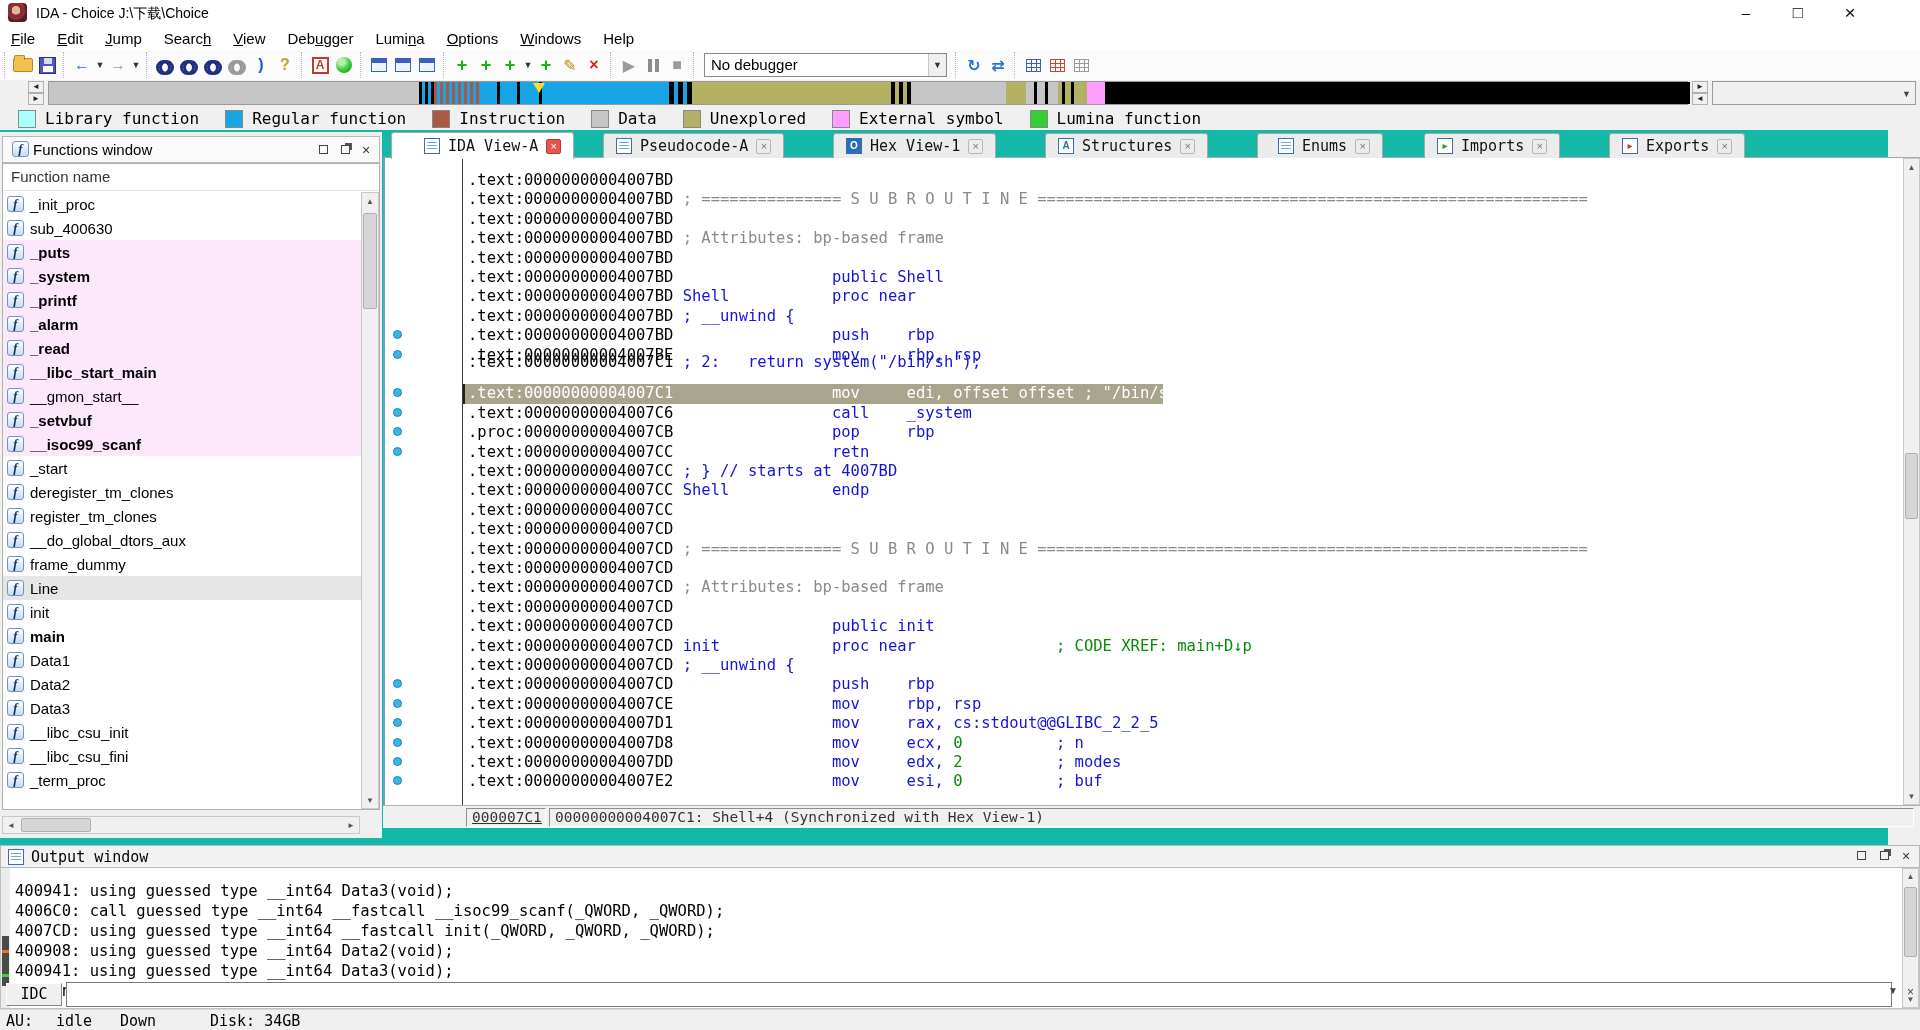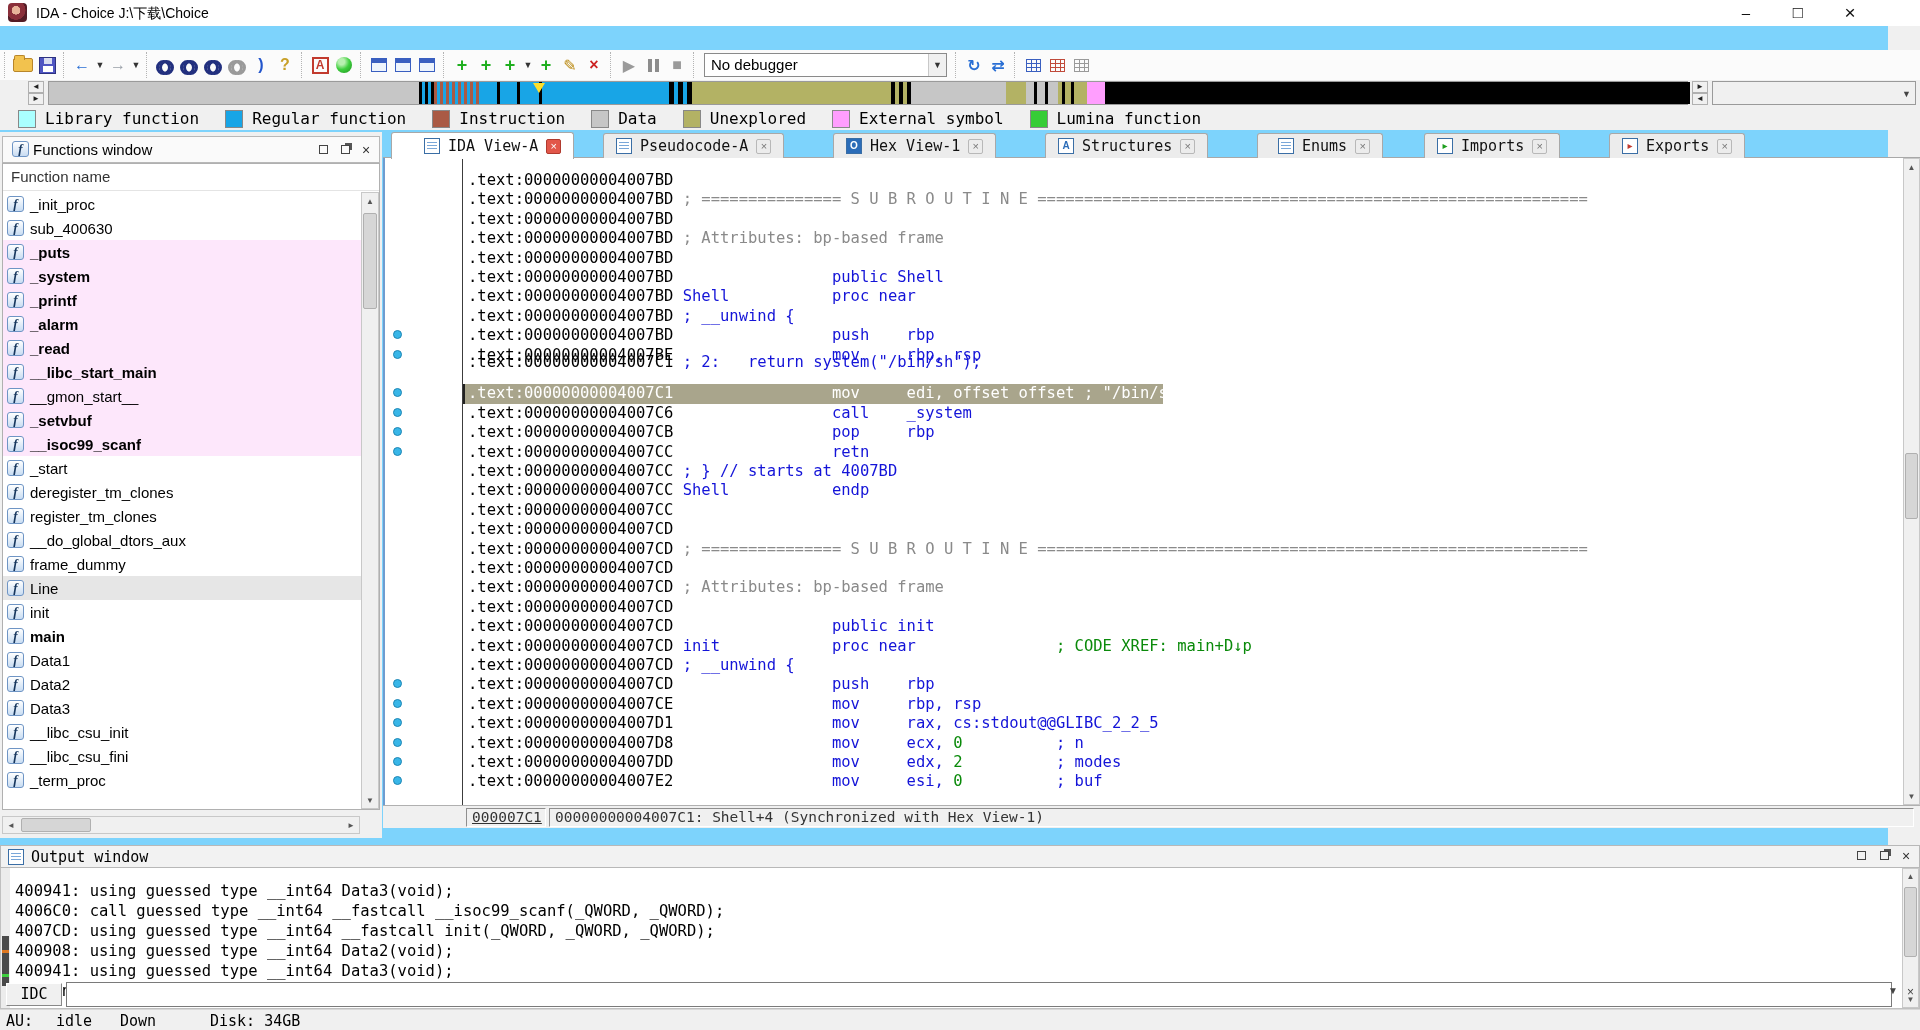--- a/index.html
+++ b/index.html
@@ -3,21 +3,21 @@
 <meta charset="utf-8">
 <style>
   * { box-sizing: border-box; }
   html,body { margin:0; padding:0; }
   body {
     width:1920px; height:1030px; overflow:hidden;
     background:#f0f0f0;
     font-family:"Liberation Sans","DejaVu Sans",sans-serif;
     -webkit-font-smoothing:antialiased;
   }
-  #root { position:relative; width:1888px; height:1030px; background:#7dd3fc; }
+  #root { position:relative; width:1888px; height:1030px; background:#14b8a6; }
   .abs { position:absolute; }
 
   
   .titlebar { position:absolute; left:0; top:0; width:1920px; height:26px; background:#ffffff; }
   .app-icon { position:absolute; left:8px; top:3px; width:19px; height:19px; border-radius:4px;
     background: radial-gradient(circle at 42% 38%, #e8b49a 0 26%, #8a2f3a 28% 58%, #541c26 60%); }
   .title-text { position:absolute; left:36px; top:5px; font-size:14px; color:#000; }
   .winbtn { position:absolute; top:2px; width:40px; height:22px; text-align:center; font-size:15px; color:#111; line-height:22px; }
 
   
@@ -150,20 +150,32 @@
 <div id="root">
 
   <div class="titlebar">
     <div class="app-icon"></div>
     <div class="title-text">IDA - Choice J:\下载\Choice</div>
     <div class="winbtn" style="left:1726px;">–</div>
     <div class="winbtn" style="left:1778px;font-size:17px;">□</div>
     <div class="winbtn" style="left:1830px;font-size:19px;">×</div>
   </div>
 
+  <div class="menubar" id="menubar">
+      <div class="menu-item"><u>F</u>ile</div>
+      <div class="menu-item"><u>E</u>dit</div>
+      <div class="menu-item"><u>J</u>ump</div>
+      <div class="menu-item">Searc<u>h</u></div>
+      <div class="menu-item"><u>V</u>iew</div>
+      <div class="menu-item">Deb<u>u</u>gger</div>
+      <div class="menu-item">Lumi<u>n</u>a</div>
+      <div class="menu-item"><u>O</u>ptions</div>
+      <div class="menu-item"><u>W</u>indows</div>
+      <div class="menu-item">Help</div>
+    </div>
 
   <div class="toolbar" id="toolbar">
       <div class="tb-group">
         <div class="tb-item">
           <div class="tb-folder"></div>
         </div>
         <div class="tb-item">
           <div class="tb-floppy"></div>
         </div>
       </div>
@@ -523,21 +535,21 @@
           <div class="cl" style="top: 168.2px;"><span class="a">.text:00000000004007BD </span><span class="b">                push    rbp</span></div>
           <div class="cdot" style="top: 191.6px;"></div>
           <div class="cl" style="top: 187.6px;"><span class="a">.text:00000000004007BE </span><span class="b">                mov     rbp, rsp</span></div>
           <div class="cl" style="top: 195px;"><span class="a">.text:00000000004007C1 </span><span class="b">; 2:   return system("/bin/sh");</span></div>
           <div class="hlbar" style="top: 225.9px;"></div>
           <div class="cdot" style="top: 230.4px;"></div>
           <div class="cl" style="top: 226.4px;"><span class="ah">.text:00000000004007C1 </span><span class="h">                mov     edi, offset offset ; "/bin/sh"</span></div>
           <div class="cdot" style="top: 249.8px;"></div>
           <div class="cl" style="top: 245.8px;"><span class="a">.text:00000000004007C6 </span><span class="b">                call    _system</span></div>
           <div class="cdot" style="top: 269.2px;"></div>
-          <div class="cl" style="top: 265.2px;"><span class="a">.text:00000000004007CB </span><span class="b">                pop     rbp</span></div>
+          <div class="cl" style="top: 265.2px;"><span class="a">.proc:00000000004007CB </span><span class="b">                pop     rbp</span></div>
           <div class="cdot" style="top: 288.6px;"></div>
           <div class="cl" style="top: 284.6px;"><span class="a">.text:00000000004007CC </span><span class="b">                retn</span></div>
           <div class="cl" style="top: 304px;"><span class="a">.text:00000000004007CC </span><span class="b">; } // starts at 4007BD</span></div>
           <div class="cl" style="top: 323.4px;"><span class="a">.text:00000000004007CC </span><span class="b">Shell           endp</span></div>
           <div class="cl" style="top: 342.8px;"><span class="a">.text:00000000004007CC</span></div>
           <div class="cl" style="top: 362.2px;"><span class="a">.text:00000000004007CD</span></div>
           <div class="cl" style="top: 381.6px;"><span class="a">.text:00000000004007CD </span><span class="g">; =============== S U B R O U T I N E ===========================================================</span></div>
           <div class="cl" style="top: 401px;"><span class="a">.text:00000000004007CD</span></div>
           <div class="cl" style="top: 420.4px;"><span class="a">.text:00000000004007CD </span><span class="g">; Attributes: bp-based frame</span></div>
           <div class="cl" style="top: 439.8px;"><span class="a">.text:00000000004007CD</span></div>

